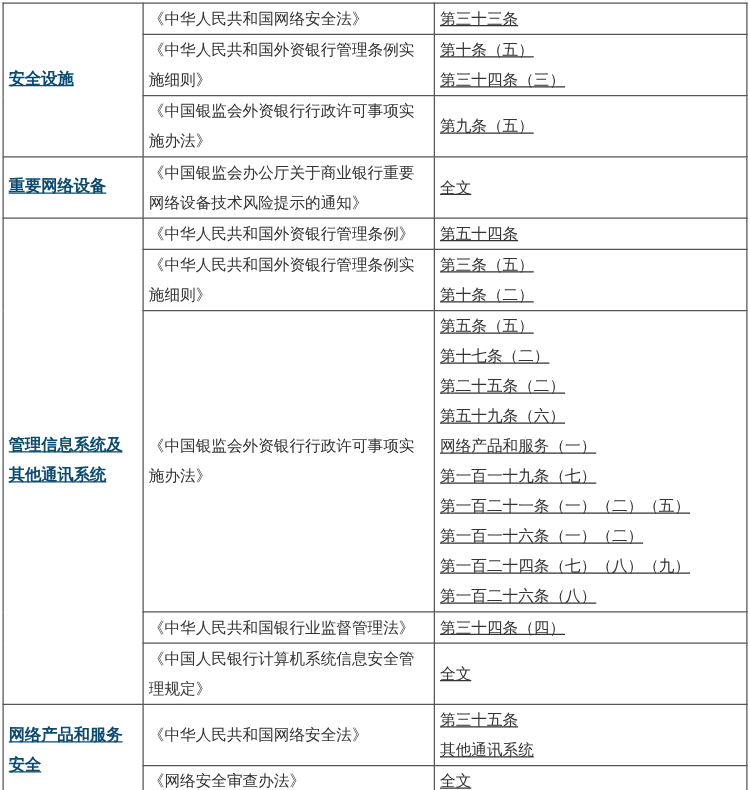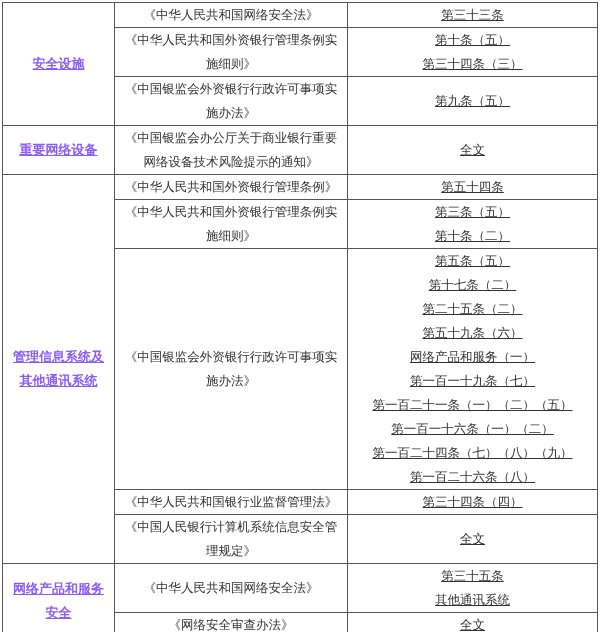--- a/index.html
+++ b/index.html
@@ -8,26 +8,25 @@
     table.reg {
       position: absolute; left: 2px; top: 2px;
       width: 595px;
       border-collapse: collapse;
       table-layout: fixed;
       font-size: 12.5px;
       color: #333333;
     }
     table.reg td {
       border: 1.5px solid #555555;
-      text-align: center;
       vertical-align: middle;
       padding: 0 4px;
       line-height: 24px;
     }
-    td.cat { font-weight: bold; color: #8b5cf6; font-size: 13px; line-height: 24px; }
+    td.cat { font-weight: bold; color: #0c4a6e; font-size: 13px; line-height: 24px; }
     td.law { padding: 0 8px; }
     .line { display: block; text-decoration: underline; }
   </style>
 </head>
 <body>
 
 <table class="reg">
   <colgroup>
     <col style="width:112px">
     <col style="width:233px">

